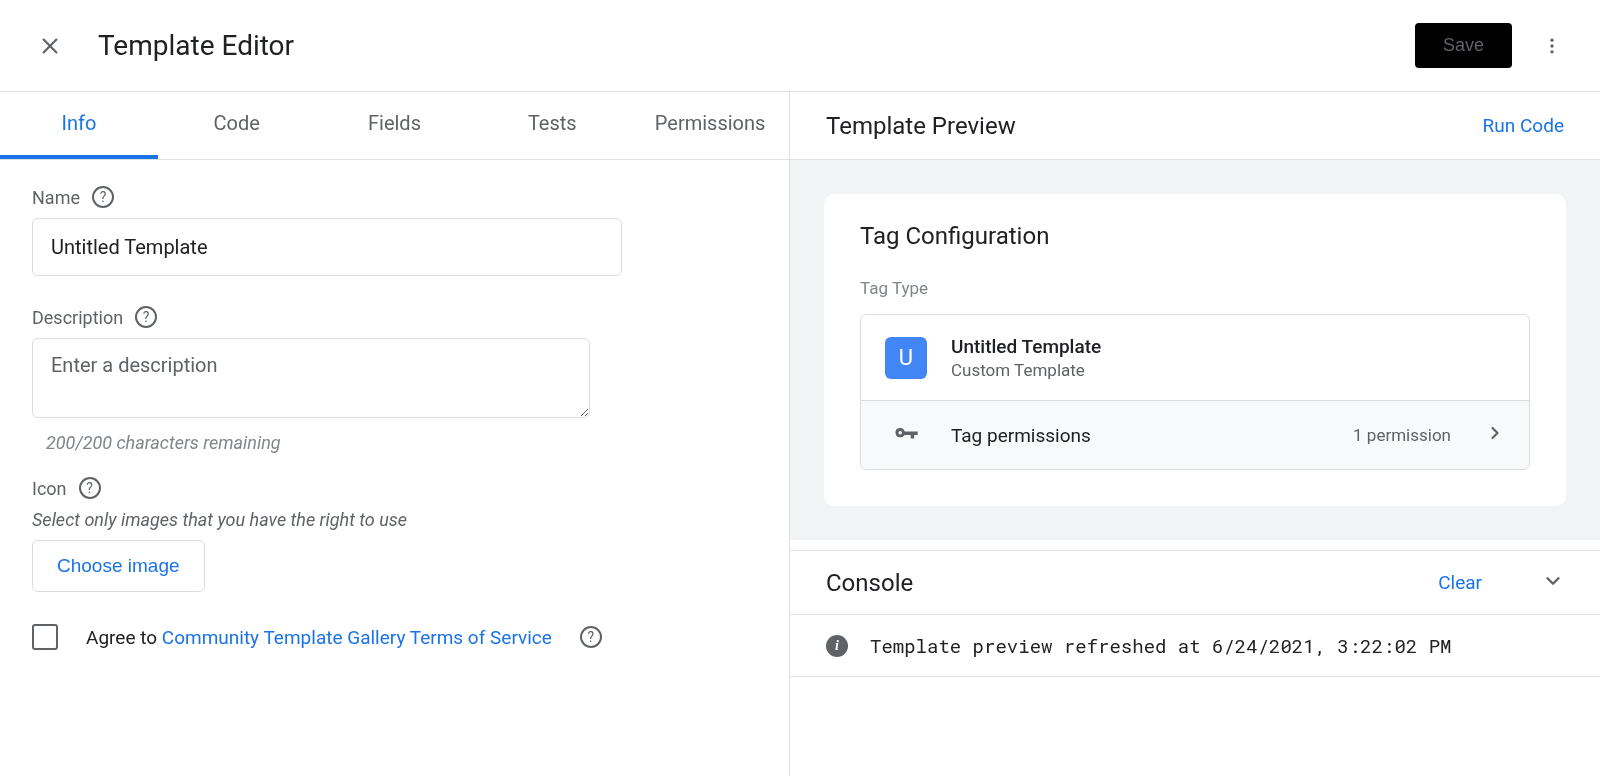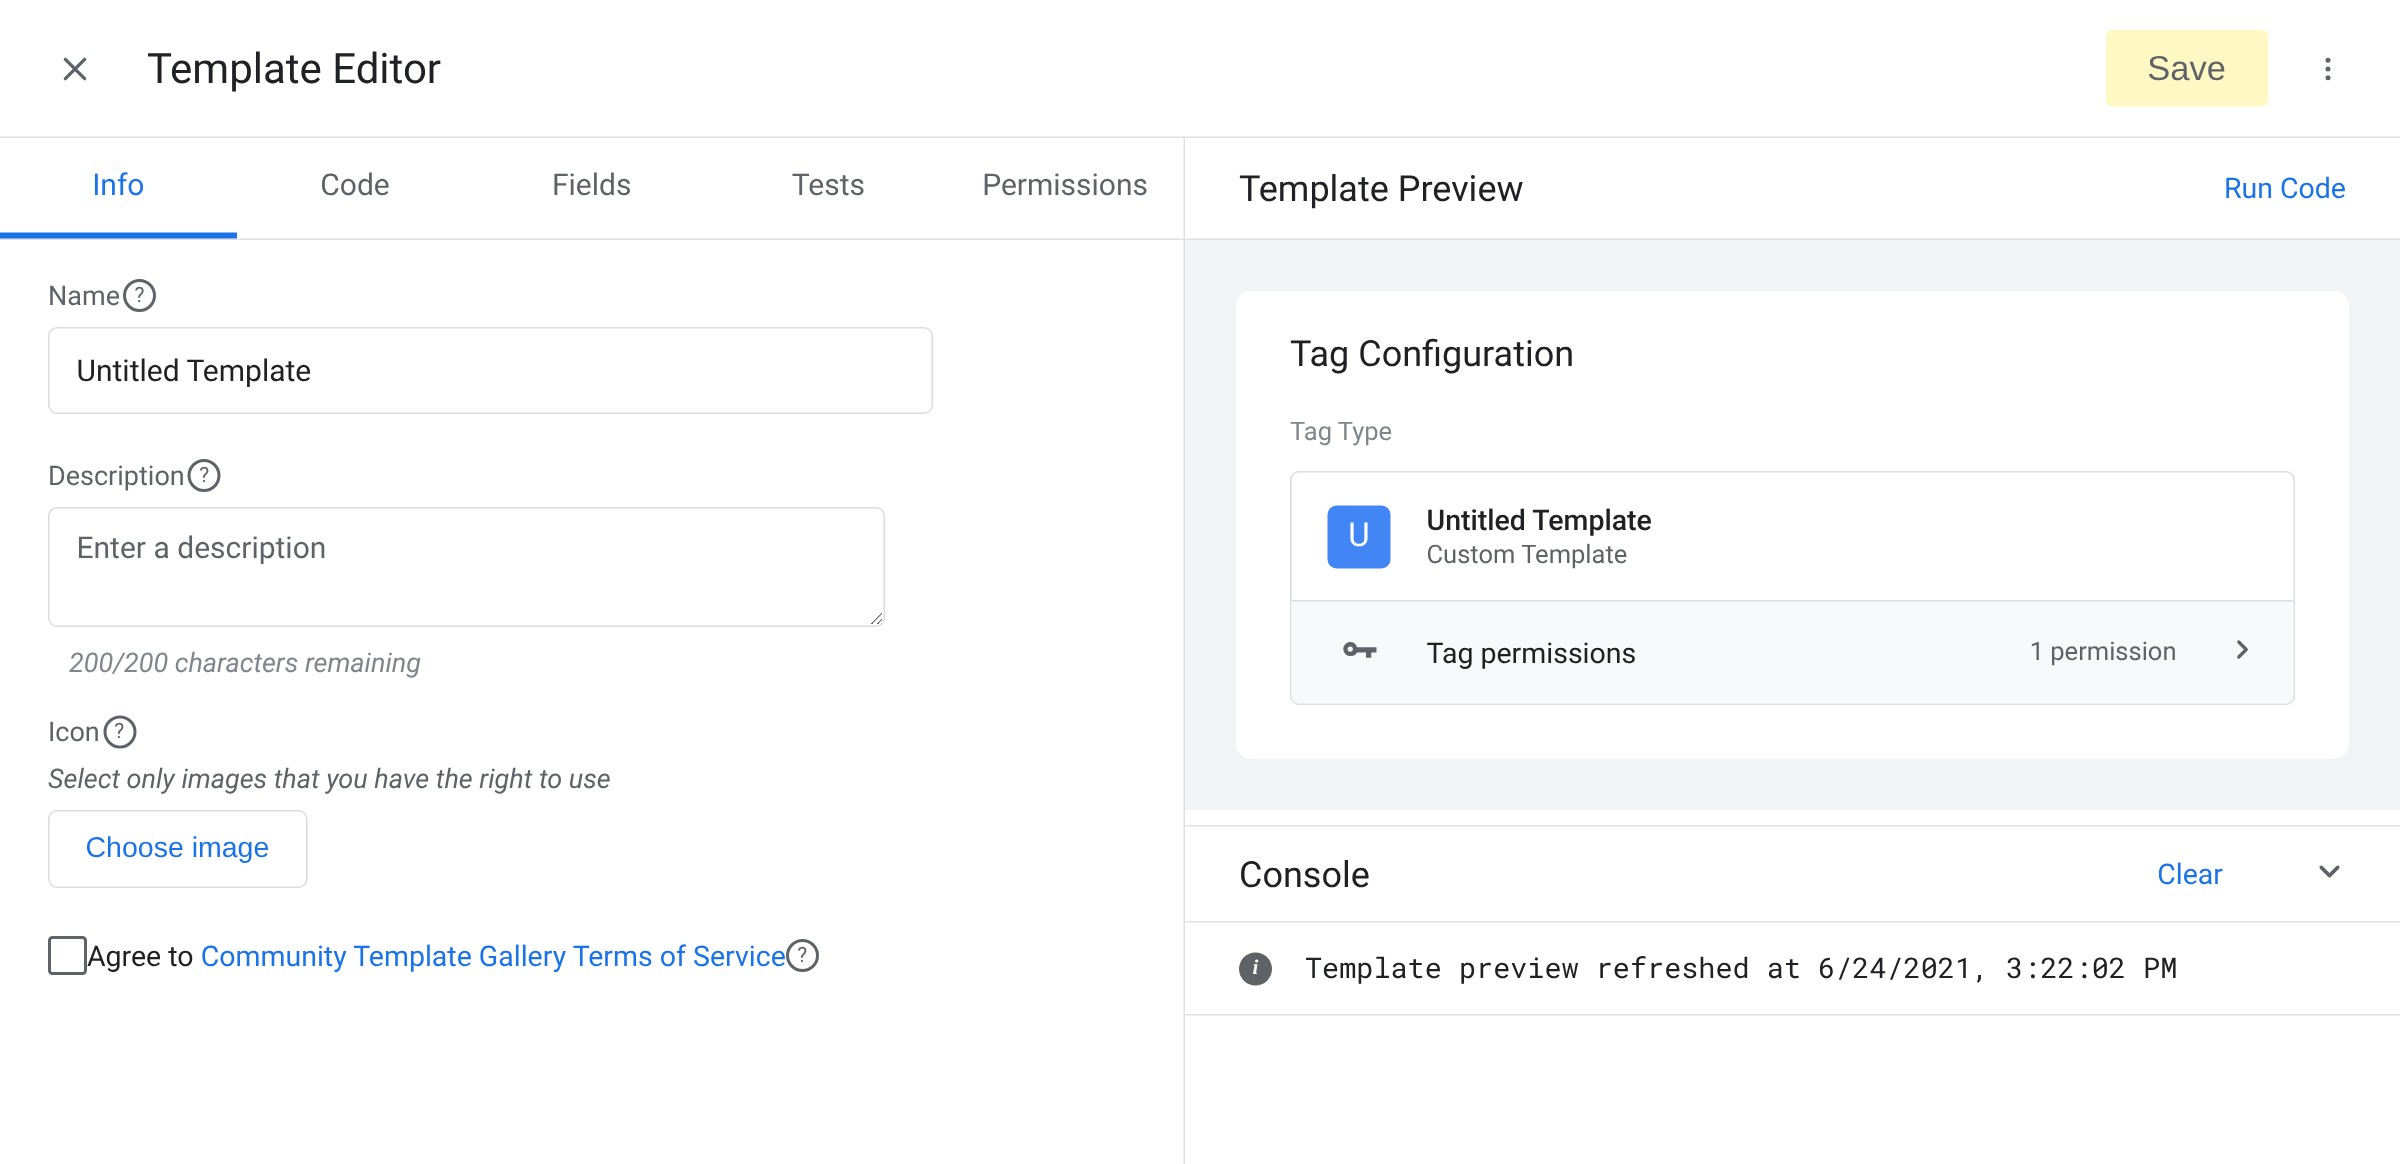--- a/index.html
+++ b/index.html
@@ -25,25 +25,25 @@
     color: #5f6368;
     margin-right: 34px;
   }
   .title {
     font-size: 28px;
     font-weight: 400;
     color: #202124;
     flex: 1;
   }
   .save-btn {
-    background: #fef9c3;
+    background: #000000;
     color: #5f6368;
     border: none;
     border-radius: 4px;
-    font-size: 23px;
+    font-size: 18px;
     padding: 12px 28px;
     margin-right: 20px;
     cursor: pointer;
   }
   .more-btn {
     width: 40px; height: 40px;
     display: flex; align-items: center; justify-content: center;
     cursor: pointer; color: #5f6368;
   }
   .content {
@@ -78,21 +78,21 @@
     border-bottom-color: #1a73e8;
   }
   .form-area {
     padding: 26px 32px;
   }
   .field-label {
     color: #5f6368;
     font-size: 18px;
     display: flex;
     align-items: center;
-    gap: 2px;
+    gap: 12px;
     margin-bottom: 10px;
   }
   .help-ic {
     width: 22px; height: 22px;
     border: 2px solid #5f6368;
     border-radius: 50%;
     display: inline-flex; align-items: center; justify-content: center;
     font-size: 14px; color: #5f6368;
     line-height: 1;
   }
@@ -135,21 +135,21 @@
     background: #fff;
     color: #1a73e8;
     font-size: 19px;
     padding: 14px 24px;
     border-radius: 6px;
     cursor: pointer;
   }
   .agree-row {
     display: flex;
     align-items: center;
-    gap: 0;
+    gap: 28px;
     margin-top: 32px;
   }
   .checkbox {
     width: 26px; height: 26px;
     border: 2.5px solid #5f6368;
     border-radius: 3px;
     cursor: pointer;
   }
   .agree-text { font-size: 19px; color: #202124; }
   .agree-link { color: #1a73e8; }

